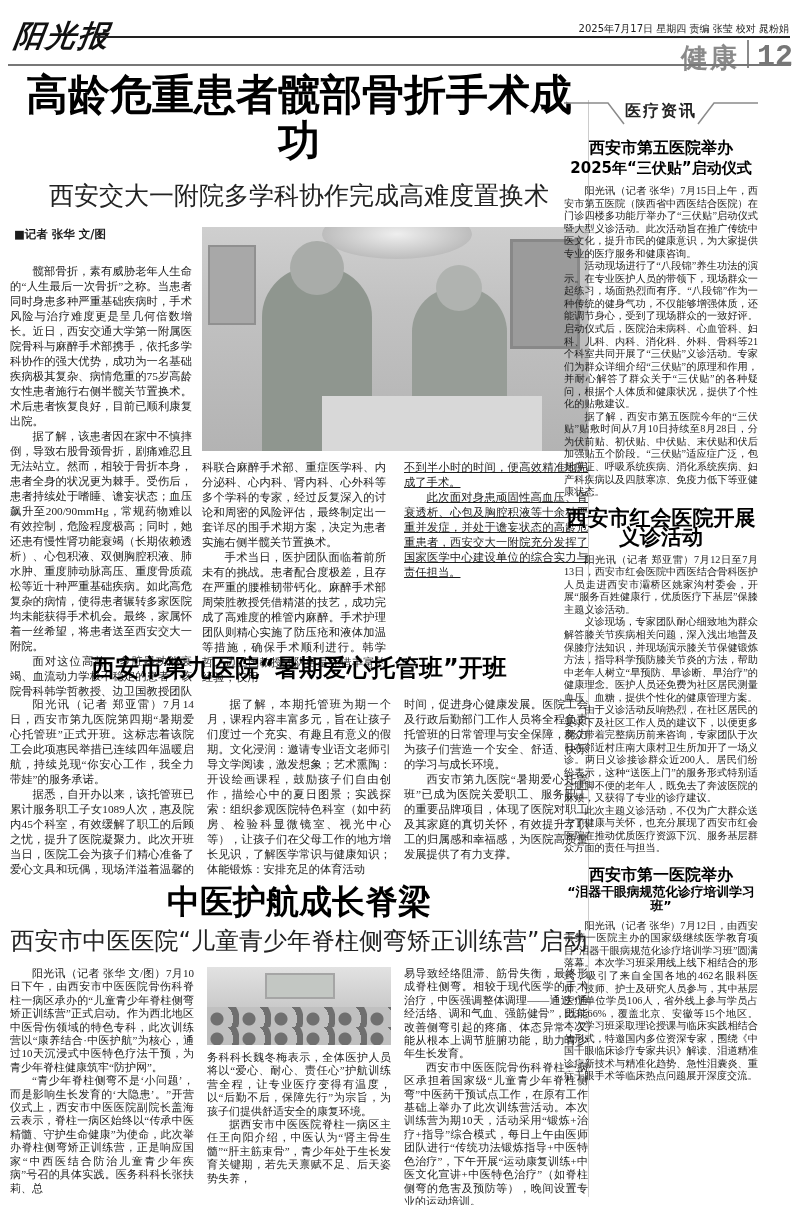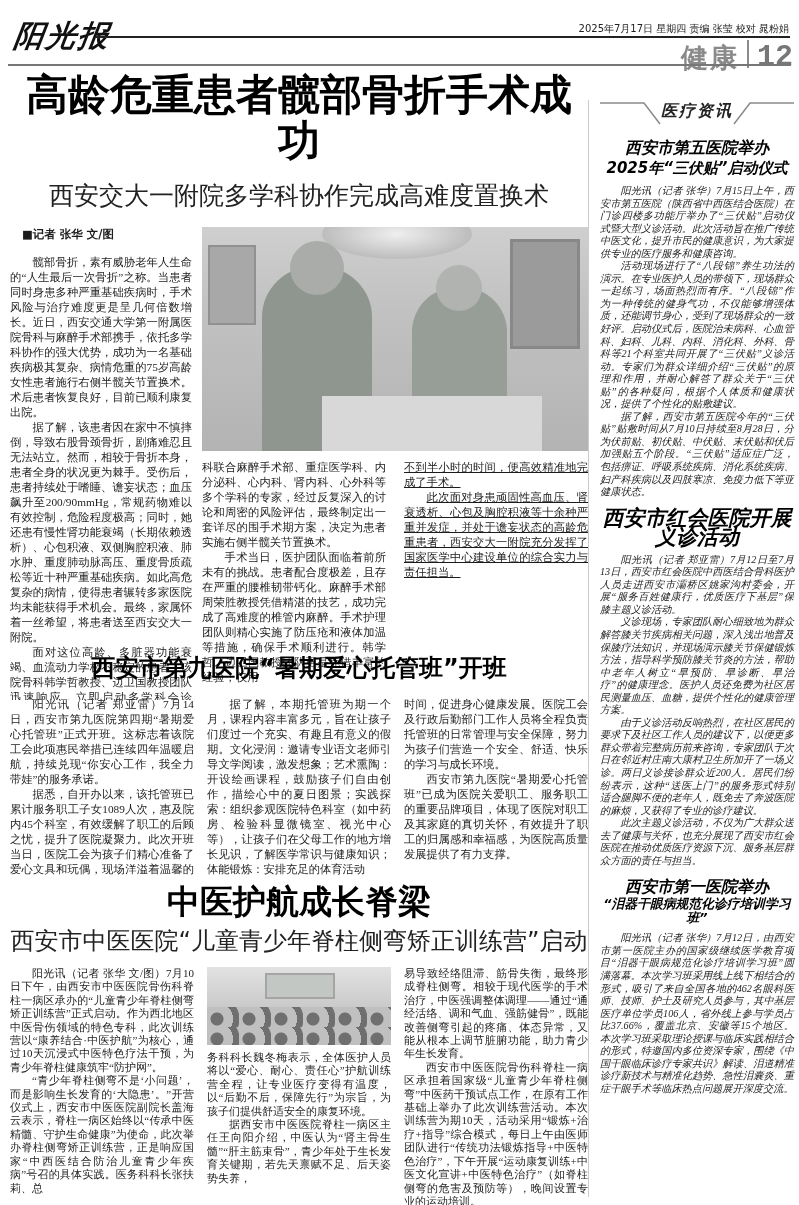--- a/index.html
+++ b/index.html
@@ -23,23 +23,23 @@
   .noindent{text-indent:0;}
   .col{box-sizing:border-box;}
   
   .art1{position:absolute;left:10px;top:70px;width:578px;}
   .art1 h1{margin:2px 0 15px 0;font-family:"DejaVu Sans",sans-serif;font-size:42px;line-height:1.1;
            font-weight:900;text-align:center;letter-spacing:0px;color:#000;}
   .art1 .sub{margin-top:9px;font-family:"DejaVu Sans",sans-serif;font-size:25px;font-weight:500;
              text-align:center;color:#222;}
   .art1-body{position:relative;margin-top:15px;height:473px;overflow:hidden;
              font-size:11.3px;line-height:15px;}
-  .byline{position:absolute;left:12px;top:0;font-family:"DejaVu Sans",sans-serif;
+  .byline{position:absolute;left:4px;top:0;font-family:"DejaVu Sans",sans-serif;
           font-size:11.5px;font-weight:bold;}
-  .a1c1{position:absolute;left:0;top:28px;width:182px;}
+  .a1c1{position:absolute;left:0;top:37px;width:182px;}
   .photo1{position:absolute;left:192px;top:0;width:386px;height:224px;overflow:hidden;
           background:linear-gradient(180deg,#cfcfcf 0%,#c2c2c2 35%,#b3b3b3 100%);}
   .photo1 .lamp{position:absolute;left:120px;top:-18px;width:150px;height:50px;border-radius:50%;
                 background:radial-gradient(ellipse at center,#efefef 0%,#bdbdbd 70%);}
   .photo1 .fig1{position:absolute;left:60px;top:40px;width:110px;height:190px;border-radius:50px 50px 0 0;
                 background:#8f968f;}
   .photo1 .fig1:before{content:"";position:absolute;left:28px;top:-26px;width:54px;height:54px;
                 border-radius:50%;background:#a9aca9;}
   .photo1 .fig2{position:absolute;left:210px;top:60px;width:95px;height:170px;border-radius:45px 45px 0 0;
                 background:#979d97;}
@@ -70,21 +70,21 @@
   .art3-body .col{width:184px;}
   .photo2{width:184px;height:78px;margin-bottom:6px;position:relative;overflow:hidden;
           background:linear-gradient(180deg,#e2e2e2 0%,#cdcdcd 45%,#b5b5b5 100%);}
   .photo2 .screen{position:absolute;left:58px;top:6px;width:70px;height:26px;background:#c3c7c3;
           box-shadow:inset 0 0 0 2px #a5a5a5;}
   .photo2 .heads{position:absolute;left:0;bottom:0;width:100%;height:38px;
           background:repeating-radial-gradient(circle at 10px 12px,#6f6f6f 0 6px,#c0c0c0 7px 16px);
           background-size:32px 20px;}
   
   .divider{position:absolute;left:588px;top:100px;height:1097px;width:1px;background:#cccccc;}
-  .sidebar{position:absolute;left:600px;top:98px;width:194px;font-size:10.2px;line-height:12.55px;font-style:italic;}
+  .sidebar{position:absolute;left:564px;top:98px;width:194px;font-size:10.2px;line-height:12.55px;}
   .banner{position:relative;width:194px;height:30px;}
   .banner svg{position:absolute;left:0;top:0;}
   .banner .tag{position:absolute;left:0;top:7px;width:100%;text-align:center;
                font-family:"DejaVu Sans",sans-serif;font-size:16px;font-weight:800;color:#222;
                letter-spacing:2px;}
   .sb-h2{font-family:"DejaVu Sans",sans-serif;font-weight:800;text-align:center;color:#000;
          margin:10px 0 7px 0;}
   .sb-h2 .l1{font-size:16px;line-height:20px;display:block;}
   .sb-h2 .l2{font-size:15px;line-height:20px;display:block;}
   .sb-h2 .l2small{font-size:12.8px;line-height:14px;display:block;}

